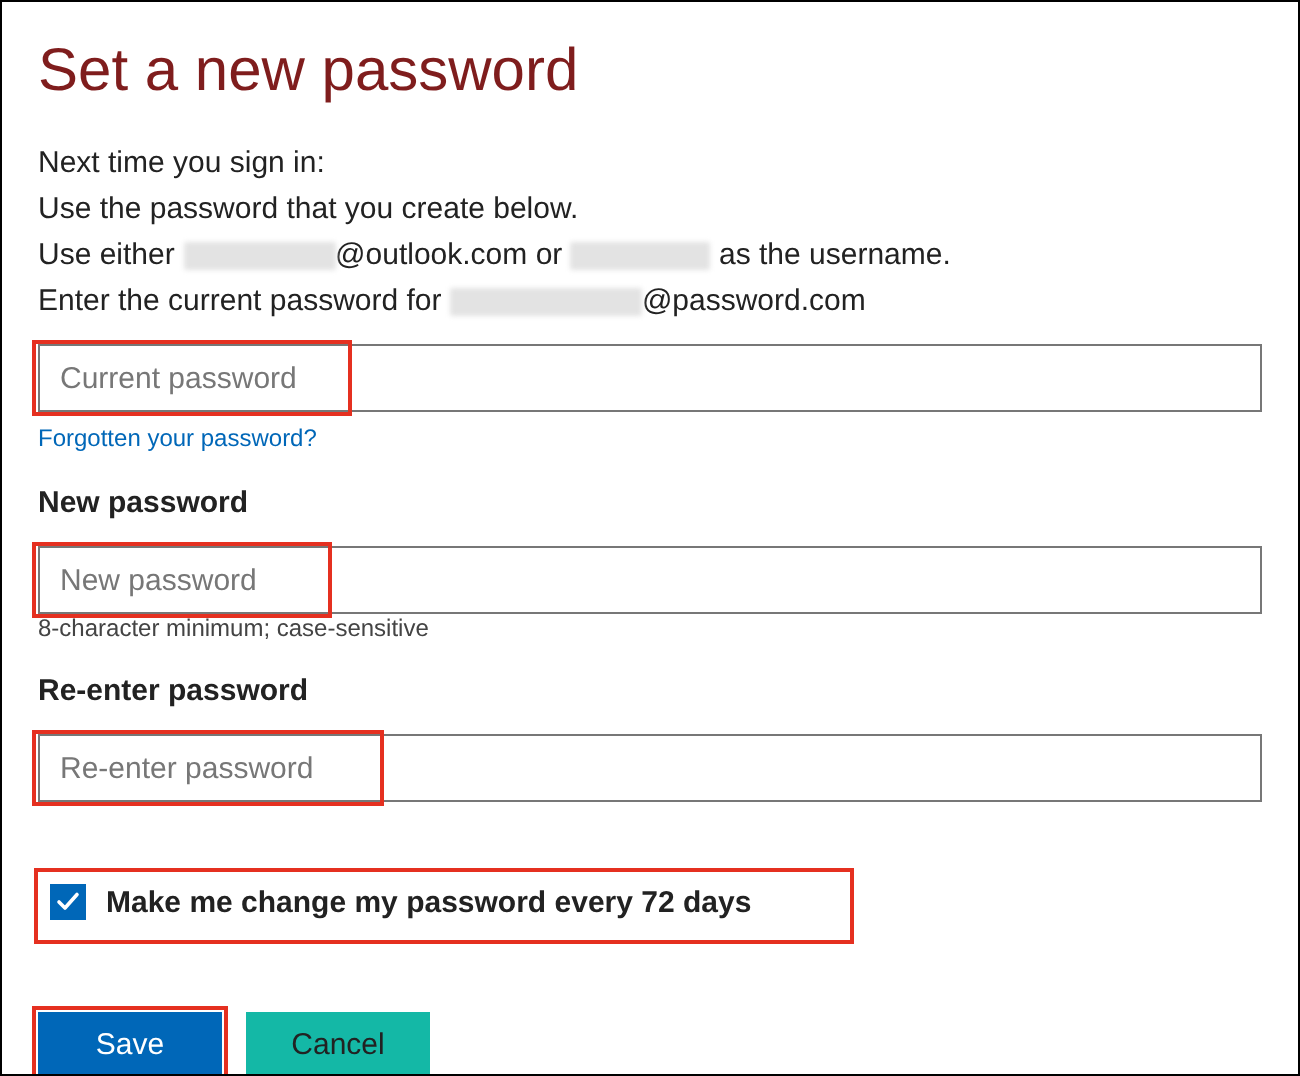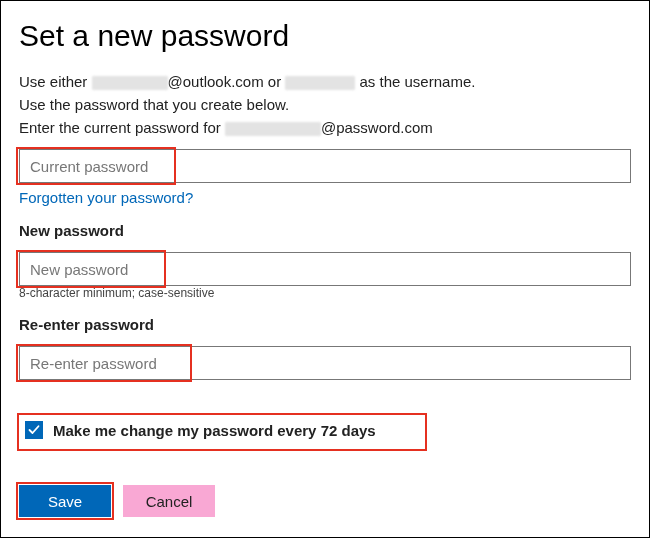--- a/index.html
+++ b/index.html
@@ -14,21 +14,21 @@
       height: 538px;
       border: 1px solid #000;
       padding: 18px 18px 18px 18px;
       color: #222;
       font-size: 15px;
       position: relative;
     }
     h1 {
       font-weight: 300;
       font-size: 30px;
-      color: #000000;
+      color: #7f1d1d;
       margin-bottom: 20px;
     }
     .instructions p {
       margin-bottom: 6px;
       font-size: 15px;
       color: #222;
     }
     .redacted {
       display: inline-block;
       background: #e3e3e3;
@@ -67,21 +67,21 @@
       left: -3px;
       height: 38px;
       width: 160px;
       border: 2px solid #e53020;
       pointer-events: none;
     }
     .hl-input.w2 { width: 150px; }
     .hl-input.w3 { width: 176px; }
     .link {
       color: #0067b8;
-      font-size: 15px;
+      font-size: 12px;
       text-decoration: none;
       cursor: pointer;
       display: inline-block;
       margin-top: 6px;
     }
     .label-bold {
       font-weight: 600;
       font-size: 15px;
       margin-top: 16px;
       display: block;
@@ -141,21 +141,21 @@
       font-size: 15px;
       cursor: pointer;
       padding: 0 16px;
       font-family: inherit;
     }
     .btn-primary {
       background: #0067b8;
       color: #fff;
     }
     .btn-secondary {
-      background: #f9a8d4;
+      background: #14b8a6;
       color: #222;
     }
     .btn-hl {
       position: relative;
       border-radius: 12px;
     }
     .btn-hl::before {
       content: "";
       position: absolute;
       top: -3px;
@@ -165,24 +165,25 @@
       border: 2px solid #e53020;
       pointer-events: none;
     }
   </style>
 </head>
 <body>
 
 <h1>Set a new password</h1>
 
 <div class="instructions">
+  <p>Next time you sign in:</p>
+  <p>Use the password that you create below.</p>
   <p>
     <span>Use either </span><span class="redacted r1"></span><span>@outlook.com or </span><span class="redacted r2"></span><span> as the username.</span>
   </p>
-  <p>Use the password that you create below.</p>
   <p>
     <span>Enter the current password for </span><span class="redacted r3"></span><span>@password.com</span>
   </p>
 </div>
 
 <div class="field-group">
   <div class="input-wrap">
     <input type="password" placeholder="Current password" style="">
     <div class="hl-input"></div>
   </div>

